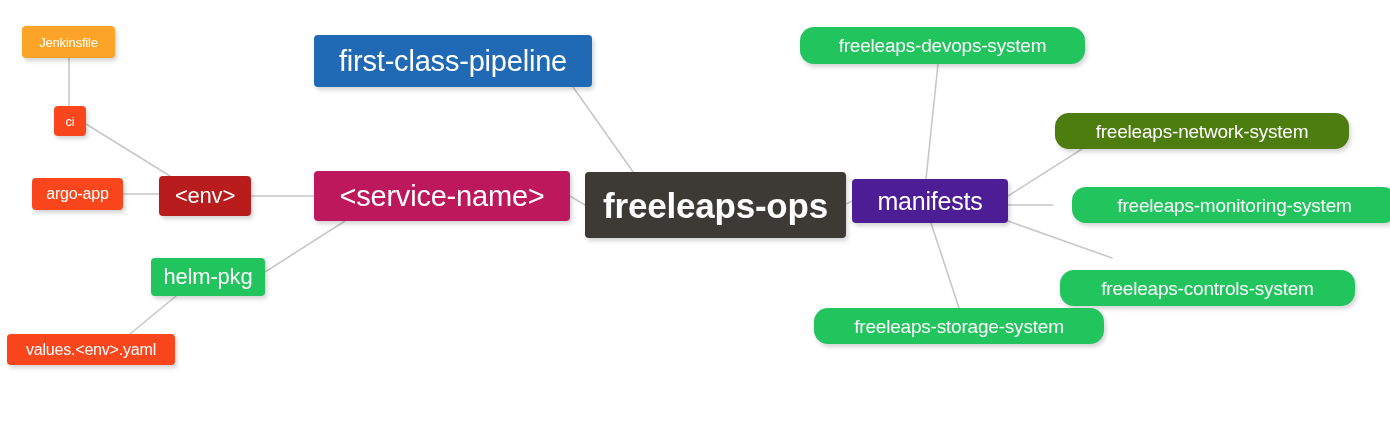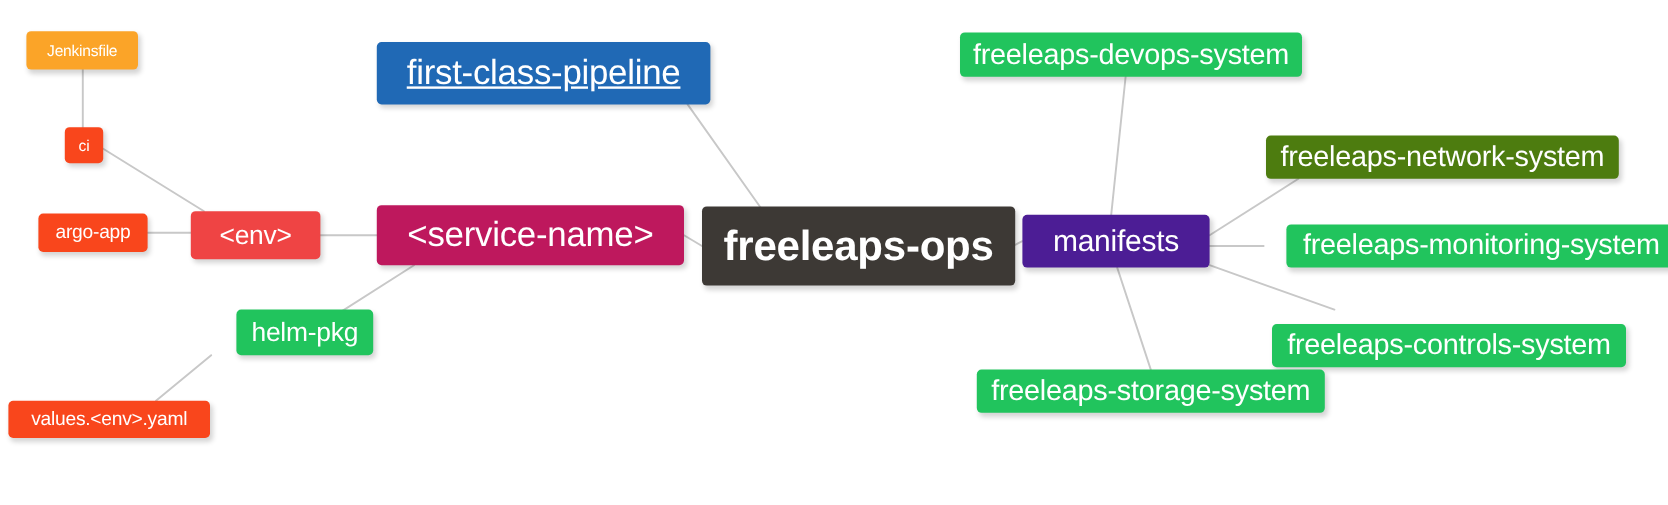--- a/index.html
+++ b/index.html
@@ -49,21 +49,21 @@
   .node.t-root     { background: #3d3935; }
   .node.t-blue     { background: #2069b5; }
   .node.t-green    { background: #21c45d; }
   .node.t-orange   { background: #fba428; }
   .node.t-red      { background: #f9461c; }
 
   .sz-root   { font-size: 35px; }
   .sz-xl     { font-size: 29px; }
   .sz-lg     { font-size: 25px; }
   .sz-md     { font-size: 22px; }
-  .sz-sm     { font-size: 24px; }
+  .sz-sm     { font-size: 19px; border-radius: 14px; }
   .sz-xs     { font-size: 16px; }
   .sz-xxs    { font-size: 13px; text-align: center; }
 </style>
 </head>
 <body>
 
 <div id="mindmap">
   <svg id="edge-layer" viewBox="0 0 1390 421">
       <path d="M 585 205 L 570 196" class="edge" stroke="#c8c8c8"></path>
       <path d="M 636 176 L 573 87" class="edge" stroke="#c8c8c8"></path>
@@ -76,24 +76,24 @@
       <path d="M 176 296 L 130 334" class="edge" stroke="#c8c8c8"></path>
       <path d="M 926 179 L 938 64" class="edge" stroke="#c8c8c8"></path>
       <path d="M 1008 196 L 1082 149" class="edge" stroke="#c8c8c8"></path>
       <path d="M 1008 205 L 1053 205" class="edge" stroke="#c8c8c8"></path>
       <path d="M 1008 221 L 1112 258" class="edge" stroke="#c8c8c8"></path>
       <path d="M 931 223 L 959 308" class="edge" stroke="#c8c8c8"></path>
     </svg>
   <div id="node-layer">
       <div class="node t-root sz-root" style="left: 585px; top: 172px; width: 261px; height: 66px; background: rgb(61, 57, 53); font-weight: bold;">freeleaps-ops</div>
       <div class="node t-blue sz-xl" style="left: 314px; top: 171px; width: 256px; height: 50px; background: #be185d;">&lt;service-name&gt;</div>
-      <div class="node t-blue sz-xl" style="left: 314px; top: 35px; width: 278px; height: 52px; background: rgb(32, 105, 181); text-decoration: underline;">first-class-pipeline</div>
+      <div class="node t-blue sz-xl" style="left: 314px; top: 35px; width: 278px; height: 52px; background: rgb(32, 105, 181);">first-class-pipeline</div>
       <div class="node t-blue sz-lg" style="left: 852px; top: 179px; width: 156px; height: 44px; background: #4c1d95;">manifests</div>
-      <div class="node t-green sz-md" style="left: 159px; top: 176px; width: 108px; height: 40px; background: #ef4444;">&lt;env&gt;</div>
-      <div class="node t-green sz-md" style="left: 151px; top: 258px; width: 114px; height: 38px; background: rgb(33, 196, 93); margin-left: 46px;">helm-pkg</div>
+      <div class="node t-green sz-md" style="left: 159px; top: 176px; width: 92px; height: 40px; background: #b91c1c;">&lt;env&gt;</div>
+      <div class="node t-green sz-md" style="left: 151px; top: 258px; width: 114px; height: 38px; background: rgb(33, 196, 93);">helm-pkg</div>
       <div class="node t-orange sz-xxs" style="left: 22px; top: 26px; width: 93px; height: 32px; background: rgb(251, 164, 40);">Jenkinsfile</div>
       <div class="node t-red sz-xxs" style="left: 54px; top: 106px; width: 32px; height: 30px; background: rgb(249, 70, 28);">ci</div>
       <div class="node t-red sz-xs" style="left: 32px; top: 178px; width: 91px; height: 32px; background: rgb(249, 70, 28);">argo-app</div>
       <div class="node t-red sz-xs" style="left: 7px; top: 334px; width: 168px; height: 31px; background: rgb(249, 70, 28);">values.&lt;env&gt;.yaml</div>
       <div class="node t-green sz-sm" style="left: 800px; top: 27px; width: 285px; height: 37px; background: rgb(33, 196, 93);">freeleaps-devops-system</div>
       <div class="node t-green sz-sm" style="left: 1055px; top: 113px; width: 294px; height: 36px; background: #4d7c0f;">freeleaps-network-system</div>
       <div class="node t-green sz-sm" style="left: 1072px; top: 187px; width: 325px; height: 36px; background: rgb(33, 196, 93);">freeleaps-monitoring-system</div>
       <div class="node t-green sz-sm" style="left: 1060px; top: 258px; width: 295px; height: 36px; background: rgb(33, 196, 93); margin-top: 12px;">freeleaps-controls-system</div>
       <div class="node t-green sz-sm" style="left: 814px; top: 308px; width: 290px; height: 36px; background: rgb(33, 196, 93);">freeleaps-storage-system</div>
     </div>

